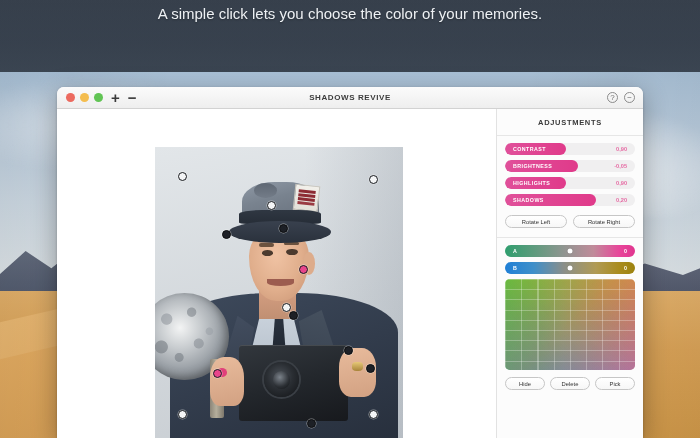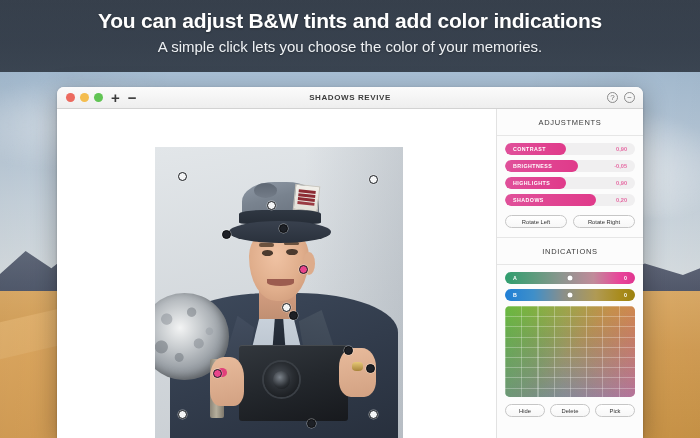--- a/index.html
+++ b/index.html
@@ -280,21 +280,21 @@
   }
   .cpt.pink{ background:#e8458c; border-color:#17191d; }
   .cpt.dark{ background:#1d2026; border-color:#0b0c0e; }
 
   
   #panel{
     width:146px; background:#fcfcfc; display:flex; flex-direction:column;
     font-size:7px;
   }
   .sect-title{
-    text-align:center; font-size:7.5px; font-weight:normal;
+    text-align:center; font-size:7.5px; font-weight:bold;
     letter-spacing:.7px; color:#3a3a3a;
     padding:9px 0 8px; border-bottom:1px solid #e6e6e6;
   }
   .sliders{ padding:7px 8px 0; }
   .srow{
     position:relative; height:12px; margin-bottom:5px;
     background:#f0eff0; border-radius:6px; overflow:hidden;
     display:flex; align-items:center;
   }
   .sfill{
@@ -370,21 +370,20 @@
   <div class="wp-mtn-left"></div>
   <div class="wp-mtn-right"></div>
   <div class="wp-dune-back"></div>
   <div class="wp-dune-mid"></div>
   <div class="wp-dune-front"></div>
   <div class="wp-shade"></div>
 </div>
 
 <div id="banner">
   <div class="b-sky"></div>
-  <h1>You can adjust B&amp;W tints and add color indications</h1>
   <h2>A simple click lets you choose the color of your memories.</h2>
 </div>
 
 <div id="window">
 
   <div id="titlebar">
     <div class="traffic">
       <span class="tl tl-red"></span>
       <span class="tl tl-yellow"></span>
       <span class="tl tl-green"></span>
@@ -481,21 +480,20 @@
           </div>
         </div>
 
       <div class="btnrow">
         <div class="pbtn">Rotate Left</div>
         <div class="pbtn">Rotate Right</div>
       </div>
 
       <div class="divider"></div>
 
-      <div class="sect-title">INDICATIONS</div>
 
       <div class="ind-body">
         <div class="grad-row grad-a">
           <span class="grad-label">A</span>
           <span class="grad-knob"></span>
           <span class="grad-val">0</span>
         </div>
         <div class="grad-row grad-b">
           <span class="grad-label">B</span>
           <span class="grad-knob"></span>

